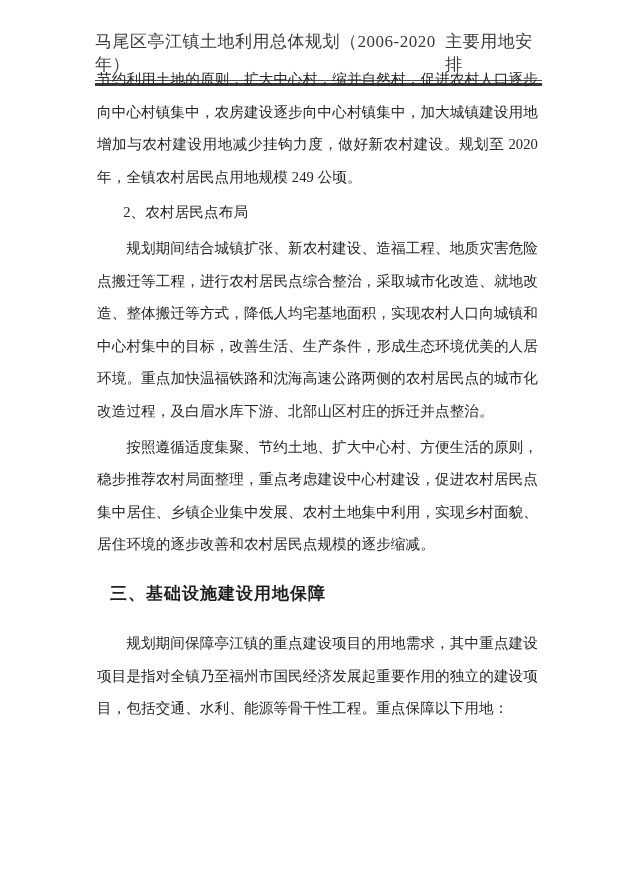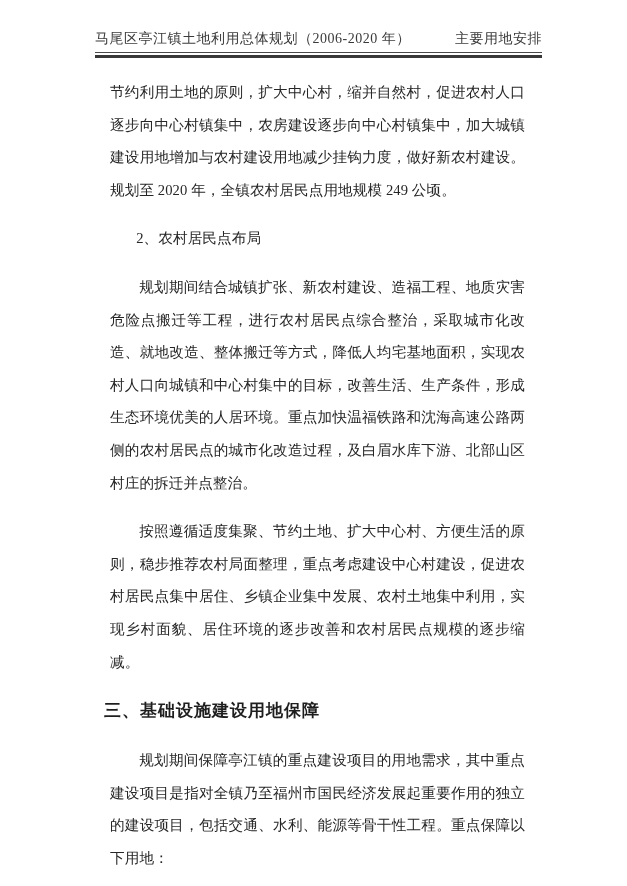--- a/index.html
+++ b/index.html
@@ -19,21 +19,21 @@
   .header {
     position: absolute;
     top: 30px;
     left: 95px;
     width: 447px;
   }
   .header-row {
     display: flex;
     justify-content: space-between;
     align-items: flex-end;
-    font-size: 14px;
+    font-size: 17px;
     color: #3a3a3a;
     letter-spacing: 0.5px;
     padding-bottom: 4px;
   }
   .rule-thin {
     height: 1px;
     background: #4a4a4a;
   }
   .rule-thick {
     height: 2.5px;
@@ -43,36 +43,36 @@
   .content {
     position: absolute;
     top: 60px;
     left: 94px;
     width: 447px;
     font-size: 14.6px;
     line-height: 32.6px;
     letter-spacing: 0.1px;
   }
   .para {
-    margin: 16px;
+    margin: 3px;
     text-align: justify;
     text-justify: inter-ideograph;
   }
   .para.indent {
     text-indent: 2em;
   }
   .subhead {
-    margin: 13px;
+    margin: 0;
     text-indent: 2em;
     font-weight: normal;
     font-size: 14.6px;
     line-height: 32.6px;
   }
   .section-head {
-    margin: 10px;
+    margin: 16px;
     font-weight: bold;
     font-size: 17px;
     line-height: 34px;
     letter-spacing: 1px;
     color: #1e1e1e;
   }
   .footer {
     position: absolute;
     top: 812px;
     left: 0;

